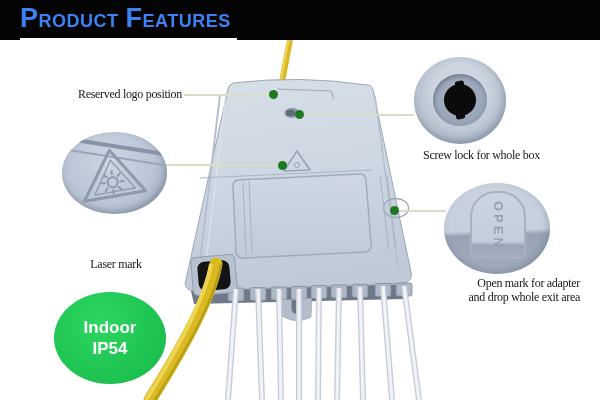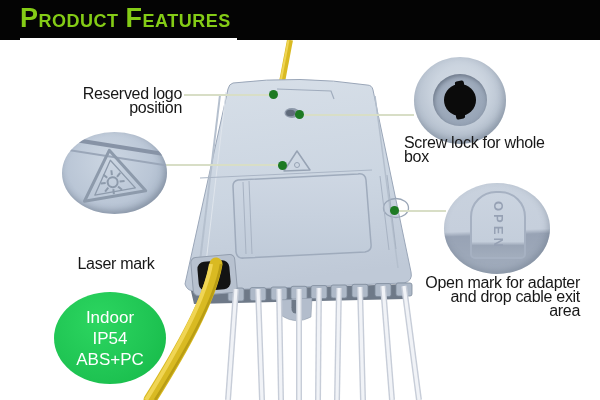--- a/index.html
+++ b/index.html
@@ -1,29 +1,29 @@
 <!DOCTYPE html>
 <html><head>
 <meta charset="utf-8">
 <style>
   html,body{margin:0;padding:0;background:#fff;}
   .stage{position:relative;width:600px;height:400px;background:#ffffff;overflow:hidden;
          font-family:"Liberation Sans", sans-serif;}
   
   .banner{position:absolute;left:0;top:0;width:600px;height:40px;background:#040404;z-index:40;}
-  .title{position:absolute;left:20px;top:3px;color:#84cc16;font-weight:700;letter-spacing:.5px;
+  .title{position:absolute;left:20px;top:3px;color:#3b82f6;font-weight:700;letter-spacing:.5px;
          border-bottom:3px solid #fff;padding:0 6px 2px 0;white-space:nowrap;}
   .title .word{display:inline-block;font-size:18px;text-transform:uppercase;line-height:30px;}
   .title .word::first-letter{font-size:27px;}
   .title .word + .word{margin-left:7px;}
   
-  .clabel{position:absolute;color:#171717;font-size:16px;letter-spacing:-0.3px;z-index:30;line-height:14px;}
+  .clabel{position:absolute;color:#171717;font-size:12px;letter-spacing:-0.3px;z-index:30;line-height:14px;font-family:Liberation Serif, serif;}
   #label-reserved{left:52px;top:87px;width:130px;text-align:right;}
   #label-laser{left:66px;top:229px;width:100px;text-align:center;margin-top:28px;}
-  #label-screw{left:404px;top:136px;width:155px;}
+  #label-screw{left:404px;top:148px;width:155px;text-align:center;}
   #label-open{left:420px;top:276px;width:160px;text-align:right;}
   
   .cline{position:absolute;height:1.5px;background:#d8dec6;z-index:10;}
   #line-reserved{left:184px;top:94px;width:86px;}
   #line-screw{left:302px;top:114px;width:112px;}
   #line-laser{left:165px;top:164px;width:116px;}
   #line-open{left:399px;top:210px;width:47px;}
   .dot{position:absolute;width:9px;height:9px;border-radius:50%;background:#1d7a23;z-index:12;}
   #dot-reserved{left:269px;top:90px;}
   #dot-screw{left:295px;top:110px;}
@@ -52,21 +52,21 @@
   .open-arch{position:absolute;left:26px;top:8px;width:52px;height:64px;
      border:2.5px solid #a6b1c2;border-radius:26px 26px 5px 5px;
      background:linear-gradient(180deg,#cbd4e0 0%,#c4cedb 76%,#9aa5b6 82%,#a2adbd 100%);
      display:flex;align-items:center;justify-content:center;}
   .open-text{writing-mode:vertical-rl;text-orientation:mixed;font-size:13px;letter-spacing:3px;
      color:#96a1b4;font-weight:700;}
   
   .badge{position:absolute;left:54px;top:292px;width:112px;height:92px;border-radius:50%;
      background:radial-gradient(circle at 40% 32%, #2cd660 0%, #1fc453 60%, #14b845 100%);
      display:flex;flex-direction:column;align-items:center;justify-content:center;
-     color:#fff;z-index:25;}
+     color:#fff;z-index:25;font-weight:bold;}
   .badge div{font-size:17px;line-height:21px;letter-spacing:0;}
   
   #product-svg{position:absolute;left:0;top:0;z-index:5;}
 </style>
 </head>
 <body>
 
 <div class="stage">
 
   <svg id="product-svg" width="600" height="400" viewBox="0 0 600 400">
@@ -222,27 +222,26 @@
     <div class="open-arch">
       <div class="open-text">OPEN</div>
     </div>
   </div>
 
   <div class="clabel" id="label-reserved">Reserved logo position</div>
   <div class="clabel" id="label-laser">Laser mark</div>
   <div class="clabel" id="label-screw">Screw lock for whole box</div>
   <div class="clabel" id="label-open">
     <div>Open mark for adapter</div>
-    <div>and drop cable exit area</div>
+    <div>and drop whole exit area</div>
   </div>
 
   <div class="badge">
     <div>Indoor</div>
     <div>IP54</div>
-    <div>ABS+PC</div>
   </div>
 
   <div class="banner">
     <div class="title">
       <span class="word">Product</span><span class="word">Features</span>
     </div>
   </div>
 
 </div>
 

